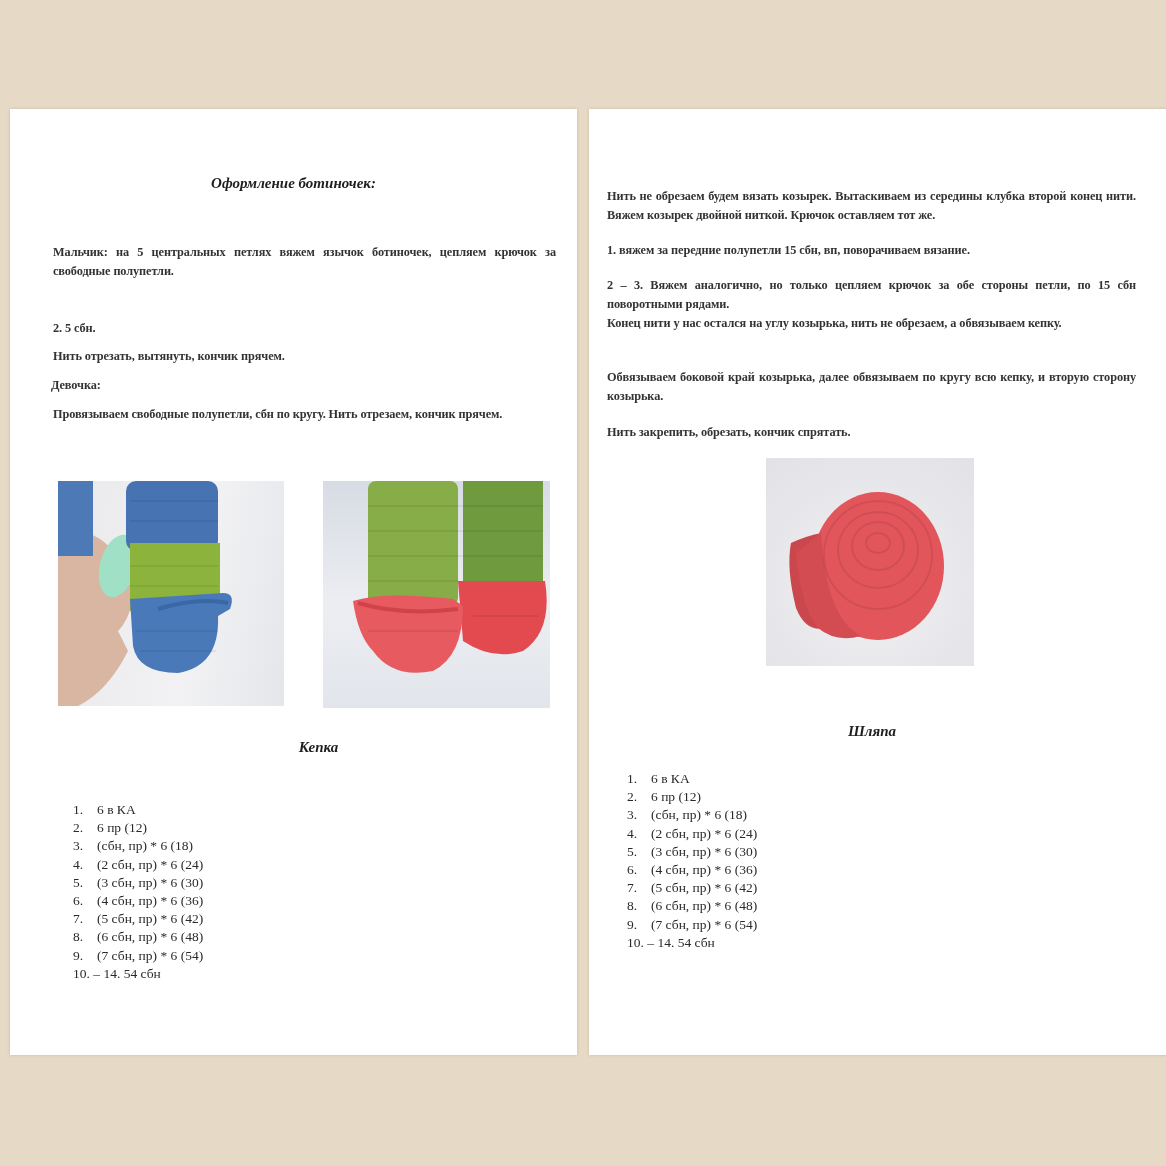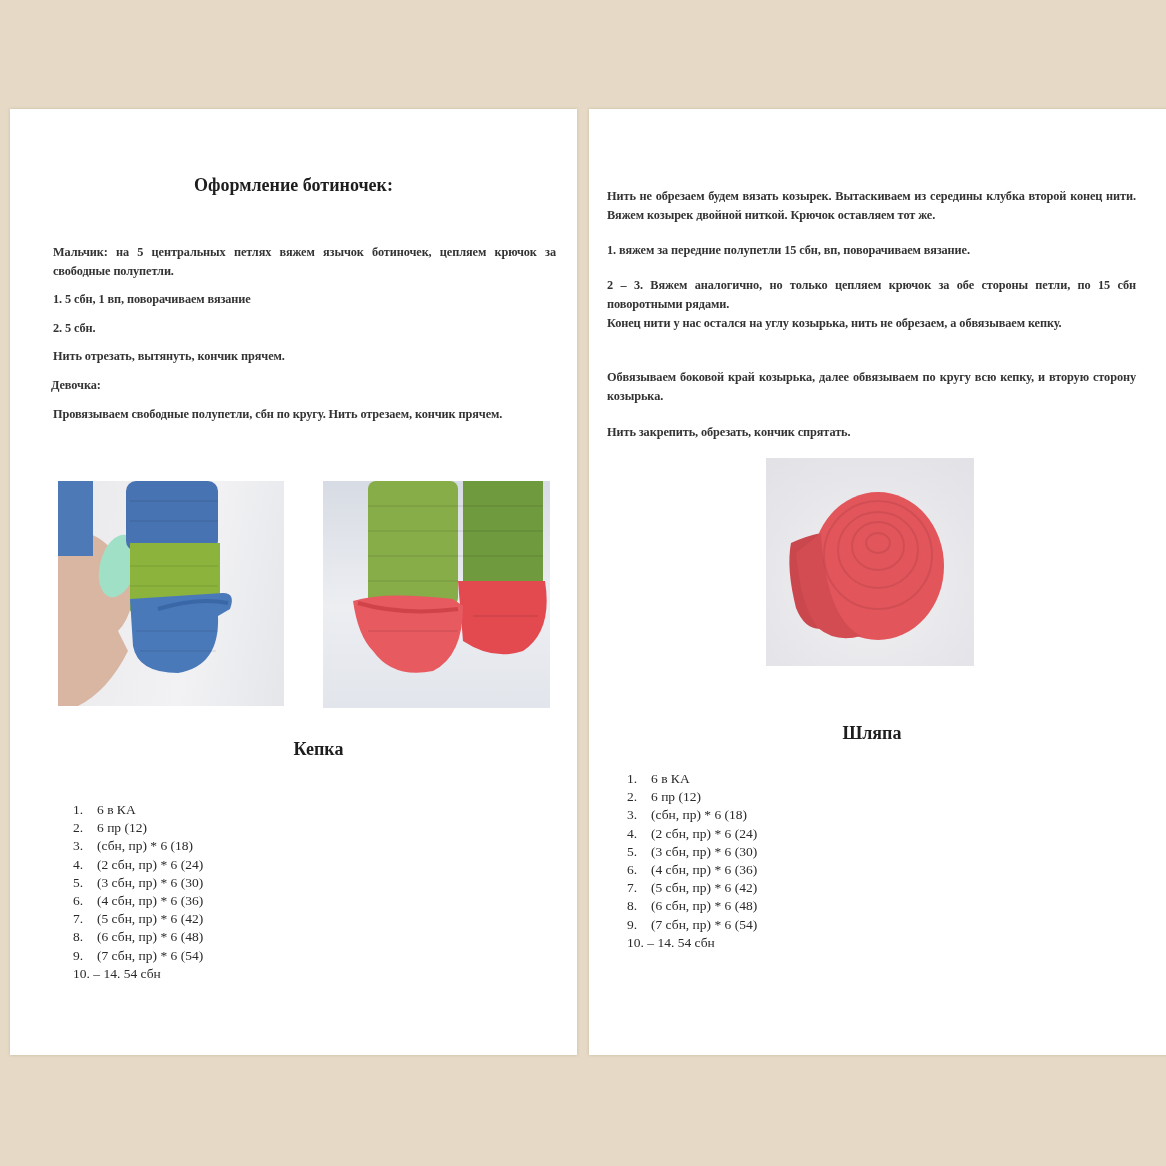--- a/index.html
+++ b/index.html
@@ -11,22 +11,22 @@
     color: #2a2a2a;
   }
   .page {
     position: absolute; background: #ffffff;
     box-shadow: 0 0 3px rgba(120,100,70,0.25);
   }
   #page-left  { left: 10px;  top: 109px; width: 567px; height: 946px; }
   #page-right { left: 589px; top: 109px; width: 642px; height: 946px; }
 
   .title {
-    position: absolute; font-weight: bold; font-size: 18px;
-    text-align: center; color: #1e1e1e;
+    position: absolute; font-weight: bold; font-size: 15px;
+    text-align: center; color: #1e1e1e; font-style: italic;
   }
   .para {
     position: absolute; font-size: 12.3px; line-height: 19px;
     color: #333; text-align: justify; font-weight: bold;
     letter-spacing: -0.1px;
   }
 
   .steps { position: absolute; list-style: none; margin: 0; padding: 0;
     font-size: 13.5px; line-height: 18.2px; color: #2a2a2a; }
   .steps li { white-space: nowrap; }
@@ -42,21 +42,20 @@
   #photo-hat { left: 177px; top: 349px; width: 208px; height: 208px;
     background: radial-gradient(circle at 50% 60%,#f1f1f3 0%,#e1e1e6 100%); }
 </style>
 </head>
 <body>
 
 <div class="page" id="page-left">
   <div class="title" style="left:0;width:567px;top:66px;">Оформление ботиночек:</div>
 
   <div class="para" style="left:43px;width:503px;top:134px;">Мальчик: на 5 центральных петлях вяжем язычок ботиночек, цепляем крючок за свободные полупетли.</div>
-  <div class="para" style="left:43px;width:503px;top:181px;">1. 5 сбн, 1 вп, поворачиваем вязание</div>
   <div class="para" style="left:43px;width:503px;top:210px;">2. 5 сбн.</div>
   <div class="para" style="left:43px;width:503px;top:238px;">Нить отрезать, вытянуть, кончик прячем.</div>
   <div class="para" style="left:41px;width:503px;top:267px;">Девочка:</div>
   <div class="para" style="left:43px;width:503px;top:296px;">Провязываем свободные полупетли, сбн по кругу. Нить отрезаем, кончик прячем.</div>
 
   <div class="photo" id="photo-boy">
     <svg width="226" height="225" viewBox="0 0 226 225">
 
       <path d="M0 60 Q30 40 55 70 L75 80 Q80 130 60 150 L70 170 Q50 210 20 225 L0 225 Z" fill="#d9b6a2"></path>
       <ellipse cx="60" cy="85" rx="18" ry="32" fill="#9fe0c6" transform="rotate(15 60 85)"></ellipse>

